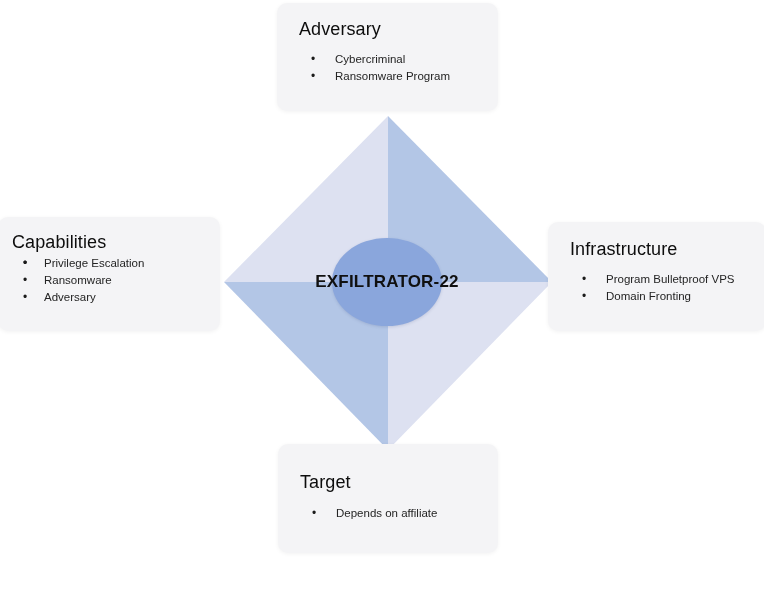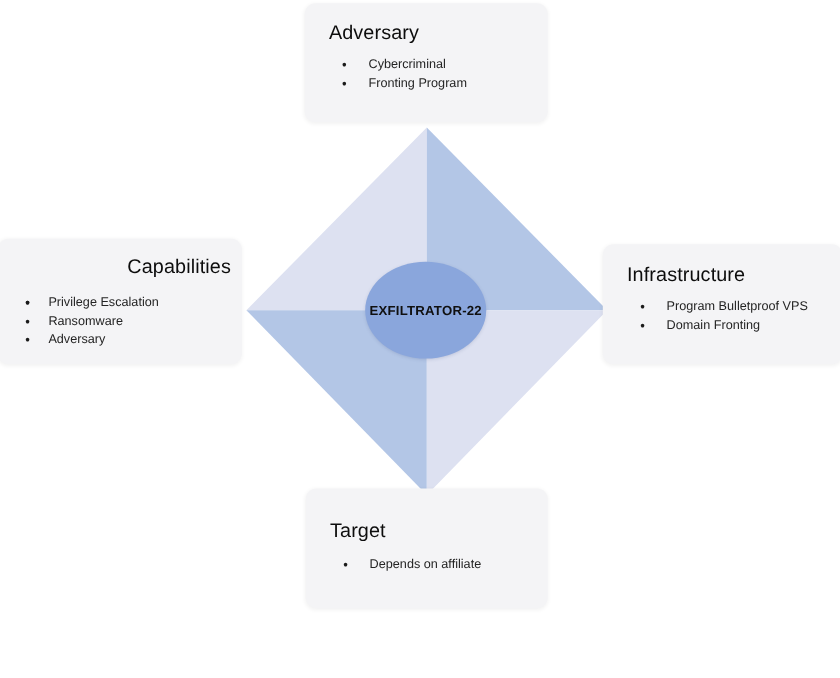--- a/index.html
+++ b/index.html
@@ -41,21 +41,21 @@
     width: 110px;
     height: 88px;
     border-radius: 50%;
     background: #8aa6dc;
     display: flex;
     align-items: center;
     justify-content: center;
     box-shadow: 0 1px 3px rgba(60,80,130,0.18);
   }
   .center-label {
-    font-size: 12px;
+    font-size: 17px;
     font-weight: bold;
     letter-spacing: 0.2px;
     color: #101010;
     white-space: nowrap;
   }
 
   
   .node-box {
     position: absolute;
     background: #f4f4f6;
@@ -96,21 +96,21 @@
     width: 221px; height: 108px;
     padding: 16px 12px 0 22px;
   }
   #box-adversary .node-title { margin-bottom: 11px; display: block; }
 
   #box-capabilities {
     left: -2px; top: 217px;
     width: 222px; height: 114px;
     padding: 15px 10px 0 14px;
   }
-  #box-capabilities .node-title { margin-bottom: 14px; display: block; text-align: right; }
+  #box-capabilities .node-title { margin-bottom: 2px; display: block; }
   #box-capabilities .node-list li { padding-left: 32px; }
   #box-capabilities .node-list li .bullet { left: 11px; }
 
   #box-infrastructure {
     left: 548px; top: 222px;
     width: 218px; height: 109px;
     padding: 17px 8px 0 22px;
   }
   #box-infrastructure .node-title { margin-bottom: 11px; display: block; }
 
@@ -155,21 +155,21 @@
 
   <div class="node-box" id="box-adversary">
     <span class="node-title">Adversary</span>
     <ul class="node-list">
       <li>
         <span class="bullet">•</span>
         <span>Cybercriminal</span>
       </li>
       <li>
         <span class="bullet">•</span>
-        <span>Fronting Program</span>
+        <span>Ransomware Program</span>
       </li>
     </ul>
   </div>
 
   <div class="node-box" id="box-capabilities">
     <span class="node-title">Capabilities</span>
     <ul class="node-list">
       <li>
         <span class="bullet">•</span>
       </li>

